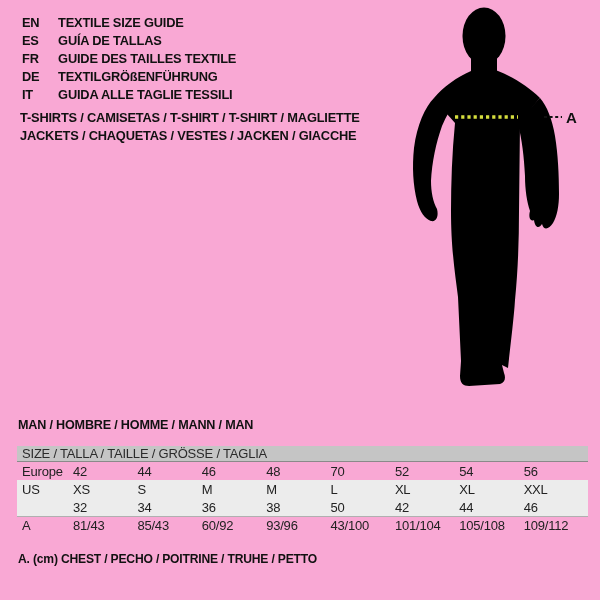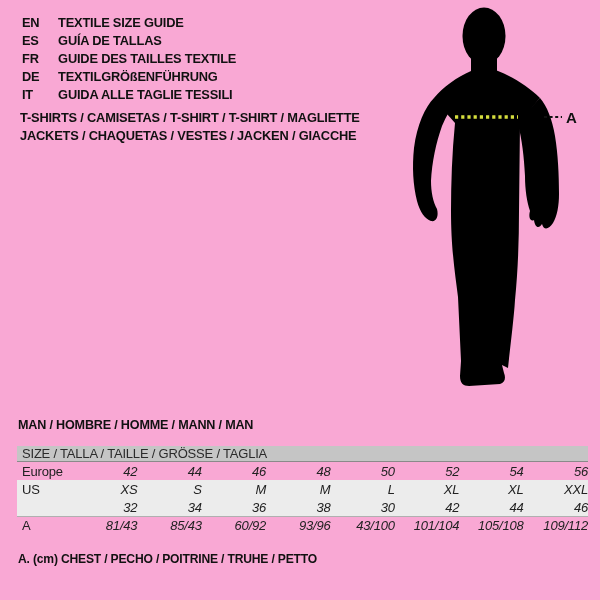--- a/index.html
+++ b/index.html
@@ -51,21 +51,21 @@
     height: 16px; display: flex; align-items: center;
     padding-left: 5px; color: #2b2b2b;
     border-bottom: 1px solid #8a8a8a;
     white-space: nowrap;
     text-align: right;
   }
   .trow { display: flex; height: 18px; align-items: center; }
   .trow.alt { background: #ececec; }
   .trow.measure { border-top: 1px solid #b0b0b0; height: 18px; }
   .th-label { flex: 0 0 56px; padding-left: 5px; text-align: left; }
-  .td { flex: 1 1 0; text-align: right; font-style: italic; }
+  .td { flex: 1 1 0; text-align: left; }
 
   
   .footnote {
     position: absolute; left: 18px; top: 552px;
     font-weight: bold; font-size: 12.5px; letter-spacing: -0.2px;
     transform: scaleX(0.97); transform-origin: 0 0;
     white-space: nowrap;
   }
 </style>
 </head>
@@ -165,21 +165,21 @@
 
   <div class="size-table">
     <div class="thead" style="background:#c5c5c5">SIZE / TALLA / TAILLE / GRÖSSE / TAGLIA</div>
 
     <div class="trow">
       <div class="th-label">Europe</div>
       <div class="td">42</div>
       <div class="td">44</div>
       <div class="td">46</div>
       <div class="td">48</div>
-      <div class="td">50</div>
+      <div class="td">70</div>
       <div class="td">52</div>
       <div class="td">54</div>
       <div class="td">56</div>
     </div>
 
     <div class="trow alt">
       <div class="th-label">US</div>
       <div class="td">XS</div>
       <div class="td">S</div>
       <div class="td">M</div>
@@ -189,21 +189,21 @@
       <div class="td">XL</div>
       <div class="td">XXL</div>
     </div>
 
     <div class="trow alt">
       <div class="th-label"></div>
       <div class="td">32</div>
       <div class="td">34</div>
       <div class="td">36</div>
       <div class="td">38</div>
-      <div class="td">30</div>
+      <div class="td">50</div>
       <div class="td">42</div>
       <div class="td">44</div>
       <div class="td">46</div>
     </div>
 
     <div class="trow measure">
       <div class="th-label">A</div>
       <div class="td">81/43</div>
       <div class="td">85/43</div>
       <div class="td">60/92</div>

